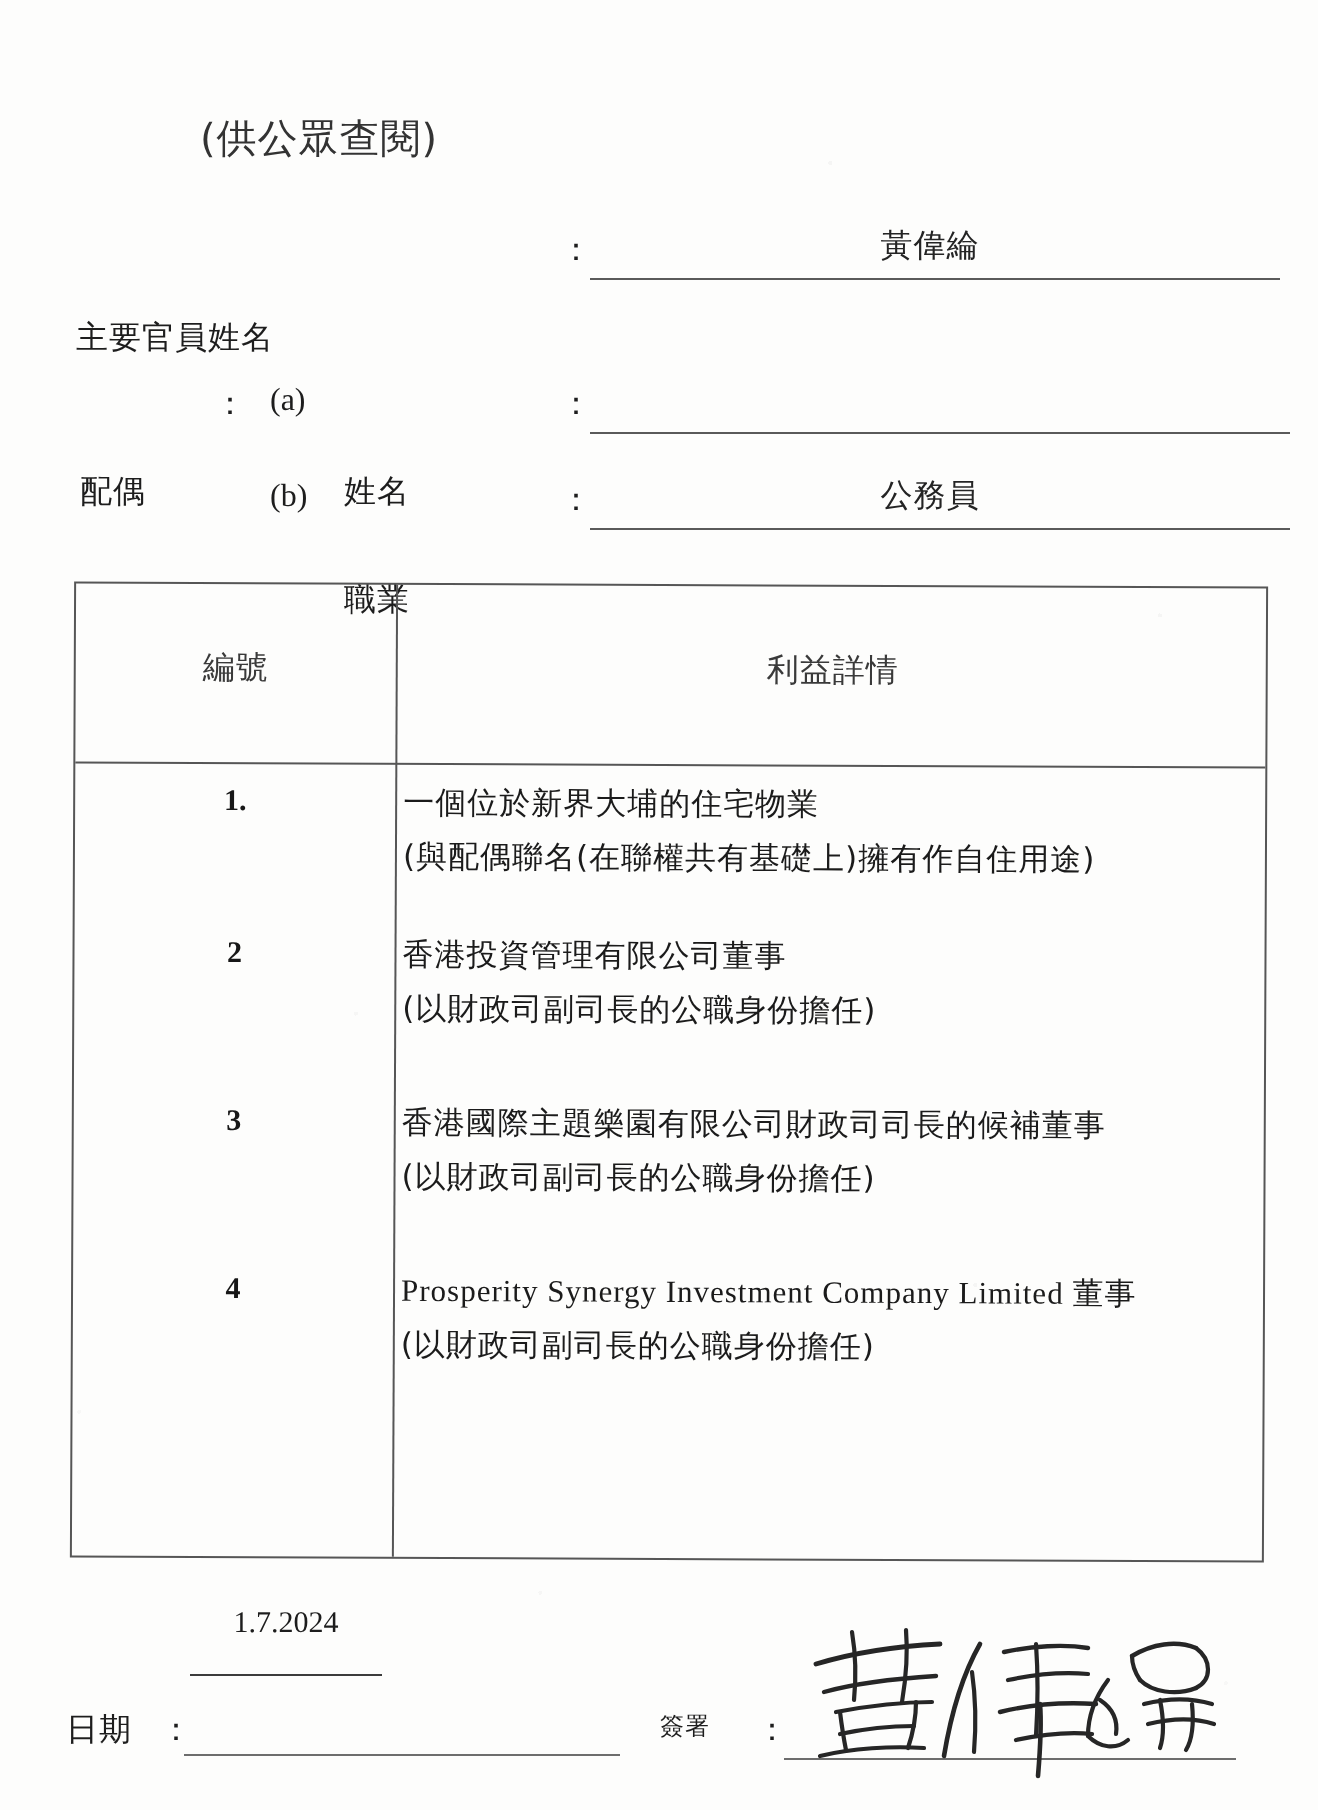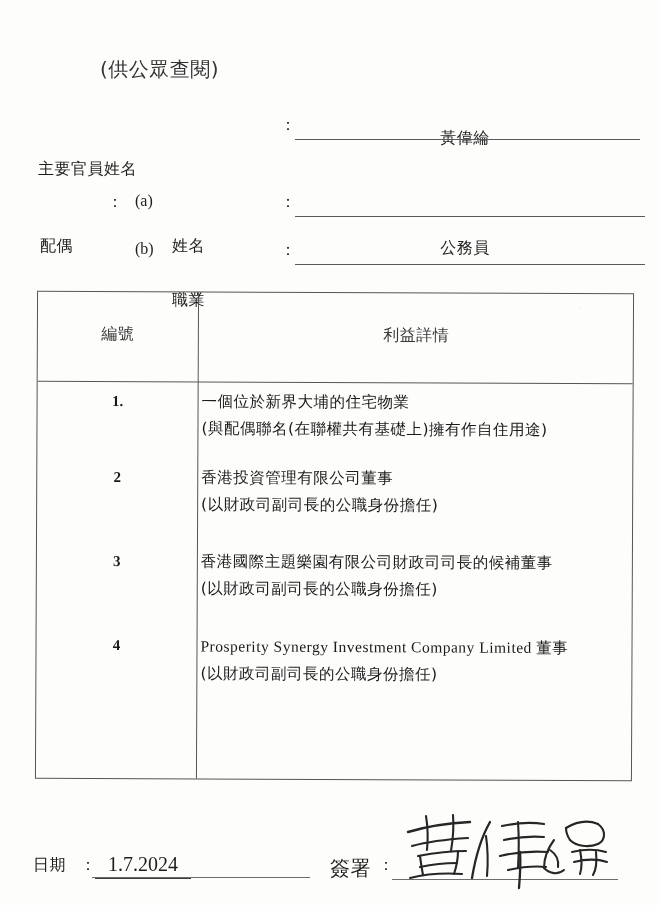--- a/index.html
+++ b/index.html
@@ -132,44 +132,44 @@
   }
   .row-detail .en {
     font-family: "Liberation Serif", "DejaVu Serif", serif;
     font-size: 15.5px;
   }
 
   
   #footer-date-label  { left: 33px;  top: 855px; font-size: 16px; white-space: nowrap; }
   #footer-date-colon  { left: 80px;  top: 855px; font-size: 16px; }
   #footer-date-value  {
-    left: 95px; top: 853px; width: 96px;
-    font-size: 20px; text-align: center;
+    left: 95px; top: 804px; width: 96px;
+    font-size: 15px; text-align: center;
     font-family: "Liberation Serif", "DejaVu Serif", serif;
     border-bottom: 1.4px solid #3c3c3c;
-    padding-bottom: 2px;
+    padding-bottom: 16px;
   }
   #footer-date-rule   { left: 92px;  top: 877px; width: 218px; border-bottom: 1.2px solid #6d6d6d; }
-  #footer-sign-label  { left: 330px; top: 855px; font-size: 20px; white-space: nowrap; }
+  #footer-sign-label  { left: 330px; top: 855px; font-size: 12px; white-space: nowrap; }
   #footer-sign-colon  { left: 378px; top: 855px; font-size: 16px; }
   #footer-sign-rule   { left: 392px; top: 879px; width: 226px; border-bottom: 1.2px solid #6d6d6d; }
   #signature-mark     { left: 398px; top: 806px; width: 220px; height: 86px; }
 </style>
 </head>
 <body>
 
 <div id="page">
   <div id="paper-noise"></div>
 
 
   <div class="abs cjk" id="doc-subtitle">(供公眾查閱)</div>
 
   <div class="abs cjk field-label" style="left:38px; top:115px;">主要官員姓名</div>
   <div class="abs cjk field-colon" style="left:280px; top:115px;">：</div>
-  <div class="abs cjk field-value" style="left:300px; top:128px; width:330px;">黃偉綸</div>
+  <div class="abs cjk field-value" style="left:300px; top:113px; width:330px;">黃偉綸</div>
   <div class="abs field-rule" style="left:295px; top:139px; width:345px;"></div>
 
   <div class="abs cjk field-label" style="left:40px; top:192px;">配偶</div>
   <div class="abs cjk field-colon" style="left:107px; top:192px;">：</div>
   <div class="abs serif-en" style="left:135px; top:192px; font-size:16px;">(a)</div>
   <div class="abs cjk field-label" style="left:172px; top:192px;">姓名</div>
   <div class="abs cjk field-colon" style="left:280px; top:192px;">：</div>
   <div class="abs field-rule" style="left:295px; top:216px; width:350px;"></div>
 
   <div class="abs serif-en" style="left:135px; top:240px; font-size:16px;">(b)</div>

